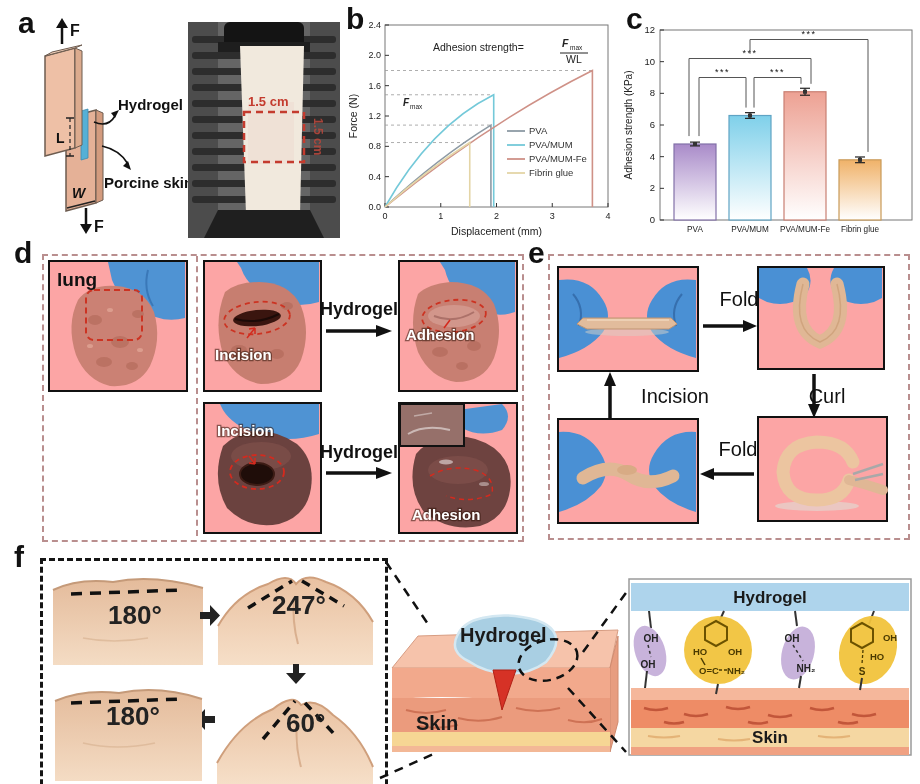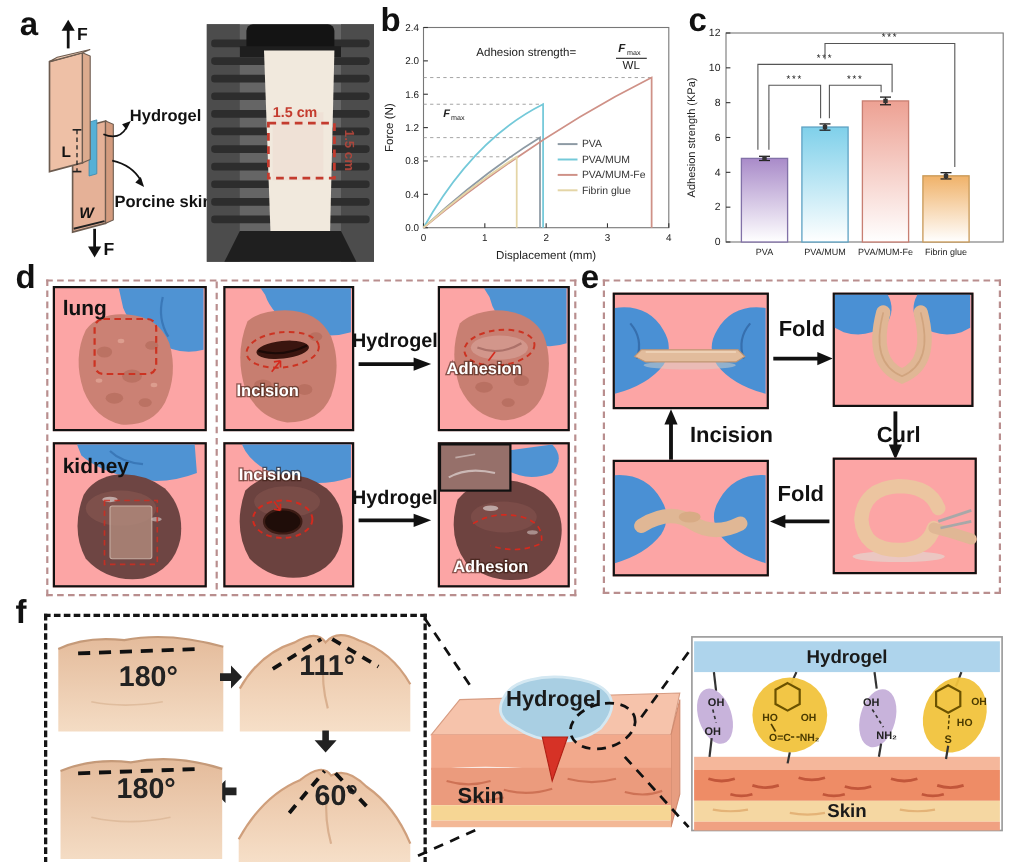--- a/index.html
+++ b/index.html
@@ -5,21 +5,21 @@
   html,body{margin:0;padding:0;background:#fff;}
   #fig{position:relative;width:920px;height:784px;background:#ffffff;overflow:hidden;
        font-family:"Liberation Sans",sans-serif;}
   #fig svg{position:absolute;overflow:visible;}
   .panel-letter{position:absolute;font-size:30px;font-weight:600;color:#111;line-height:1;}
   .dash-box-soft{position:absolute;border:2px dashed #b98e8e;}
   .dash-div-soft{position:absolute;border-left:2px dashed #b98e8e;}
   .dash-box-hard{position:absolute;border:3px dashed #151515;}
   .photo{position:absolute;background:#fca5a5;border:2.5px solid #111;box-sizing:border-box;}
   .photo svg{position:absolute;left:0;top:0;}
-  .flow-label{position:absolute;font-size:20px;font-weight:700;color:#111;text-align:center;}
+  .flow-label{position:absolute;font-size:20px;font-weight:400;color:#111;text-align:center;margin-left:10px;}
   .arrow-label{position:absolute;font-size:18px;font-weight:600;color:#111;text-align:center;}
   .angle-label{position:absolute;font-size:26px;font-weight:600;color:#222;}
   svg text{font-family:"Liberation Sans",sans-serif;}
   .wlbl{fill:#fff;font-weight:bold;paint-order:stroke;stroke:rgba(50,20,10,0.55);stroke-width:2.5px;}
 </style>
 </head>
 <body>
 
 <div id="fig">
 
@@ -269,33 +269,20 @@
           <ellipse cx="62" cy="104" rx="6" ry="4"></ellipse>
       </g>
       <path d="M 34,54 Q 54,62 74,50" stroke="#9a5248" stroke-width="2" fill="none"></path>
       <ellipse cx="54" cy="54" rx="32" ry="16" fill="none" stroke="#cc3322" stroke-width="1.8" stroke-dasharray="5,4" transform="rotate(-6 54 54)"></ellipse>
       <ellipse cx="54" cy="54" rx="26" ry="11" fill="#ffffff" opacity="0.18"></ellipse>
       <path d="M 44,66 L 50,58" stroke="#d42a1e" stroke-width="1.5"></path>
       <text class="wlbl" x="6" y="78" font-size="15">Adhesion</text>
     </svg>
   </div>
 
-  <div class="photo" style="left:48px;top:402px;width:140px;height:132px">
-    <svg width="135" height="127" viewBox="0 0 135 127">
-      <path d="M 20,0 L 127,0 L 129,26 Q 98,38 68,30 Q 40,24 24,10 Z" fill="#4f93d3"></path>
-      <path d="M 50,6 Q 60,16 80,18" stroke="#3a78b8" stroke-width="2" fill="none"></path>
-      <path d="M 26,46 Q 14,78 28,104 Q 48,126 80,122 Q 108,114 114,86 Q 118,58 100,40 Q 78,24 52,28 Q 34,32 26,46 Z" fill="#6e4543"></path>
-      <ellipse cx="60" cy="58" rx="32" ry="16" fill="#8d5c54" opacity="0.5"></ellipse>
-      <ellipse cx="50" cy="50" rx="7" ry="2.5" fill="#fff" opacity="0.5"></ellipse>
-      <ellipse cx="92" cy="68" rx="5" ry="2" fill="#fff" opacity="0.45"></ellipse>
-      <rect x="50" y="56" width="38" height="48" rx="2" fill="#b08a7c" opacity="0.82" stroke="#d8c2b5" stroke-width="1"></rect>
-      <rect x="45" y="51" width="48" height="58" fill="none" stroke="#d42a1e" stroke-width="1.5" stroke-dasharray="5,4" opacity="0.8"></rect>
-      <text x="7" y="26" font-size="19" font-weight="bold" fill="#111">kidney</text>
-    </svg>
-  </div>
 
   <div class="photo" style="left:203px;top:402px;width:119px;height:132px">
     <svg width="114" height="127" viewBox="0 0 114 127">
       <path d="M 15,0 L 114,0 L 114,30 Q 83,40 53,30 Q 28,22 18,6 Z" fill="#4f93d3"></path>
       <path d="M 18,42 Q 6,76 22,104 Q 44,126 74,120 Q 102,112 106,84 Q 110,56 92,40 Q 70,24 44,28 Q 28,32 18,42 Z" fill="#6b423f"></path>
       <ellipse cx="56" cy="52" rx="30" ry="14" fill="#875650" opacity="0.5"></ellipse>
       <ellipse cx="52" cy="70" rx="17" ry="11" fill="#1f0d09" stroke="#3c1c15" stroke-width="2"></ellipse>
       <ellipse cx="52" cy="68" rx="27" ry="17" fill="none" stroke="#d42a1e" stroke-width="1.8" stroke-dasharray="5,4"></ellipse>
       <path d="M 44,52 L 50,60 M 50,60 L 44,59 M 50,60 L 50,54" stroke="#d42a1e" stroke-width="1.5" fill="none"></path>
       <text class="wlbl" x="12" y="32" font-size="15">Incision</text>
@@ -419,21 +406,21 @@
         </linearGradient>
       </defs>
     <path d="M 0,62 Q 18,30 50,20 Q 70,8 78,20 Q 88,8 108,18 Q 138,28 155,58 L 155,101 L 0,101 Z" fill="url(#g_ftr)"></path>
     <path d="M 0,62 Q 18,30 50,20 Q 70,8 78,20 Q 88,8 108,18 Q 138,28 155,58" stroke="#cf9f7c" stroke-width="2" fill="none"></path>
     <path d="M 76,34 Q 74,58 80,80" stroke="#cf9f7c" stroke-width="2" fill="none" opacity="0.7"></path>
     <g stroke="#111" stroke-width="3.5" stroke-dasharray="9,7">
       <line x1="30" y1="44" x2="74" y2="17"></line>
         <line x1="84" y1="17" x2="126" y2="42"></line>
     </g>
   </svg>
-  <div class="angle-label" style="left:272px;top:590px">111°</div>
+  <div class="angle-label" style="left:272px;top:590px">247°</div>
 
   <svg style="left:285px;top:664px" width="22" height="20" viewBox="0 0 22 20">
     <path d="M8,0 V9 H1 L11,20 L21,9 H14 V0 Z" fill="#222"></path>
   </svg>
 
   <svg style="left:217px;top:683px" width="156" height="101" viewBox="0 0 156 101">
     <defs>
         <linearGradient id="g_fbr" x1="0" y1="0" x2="0" y2="1">
       <stop offset="0%" stop-color="#e9c1a1"></stop>
           <stop offset="100%" stop-color="#f6dfc8"></stop>

